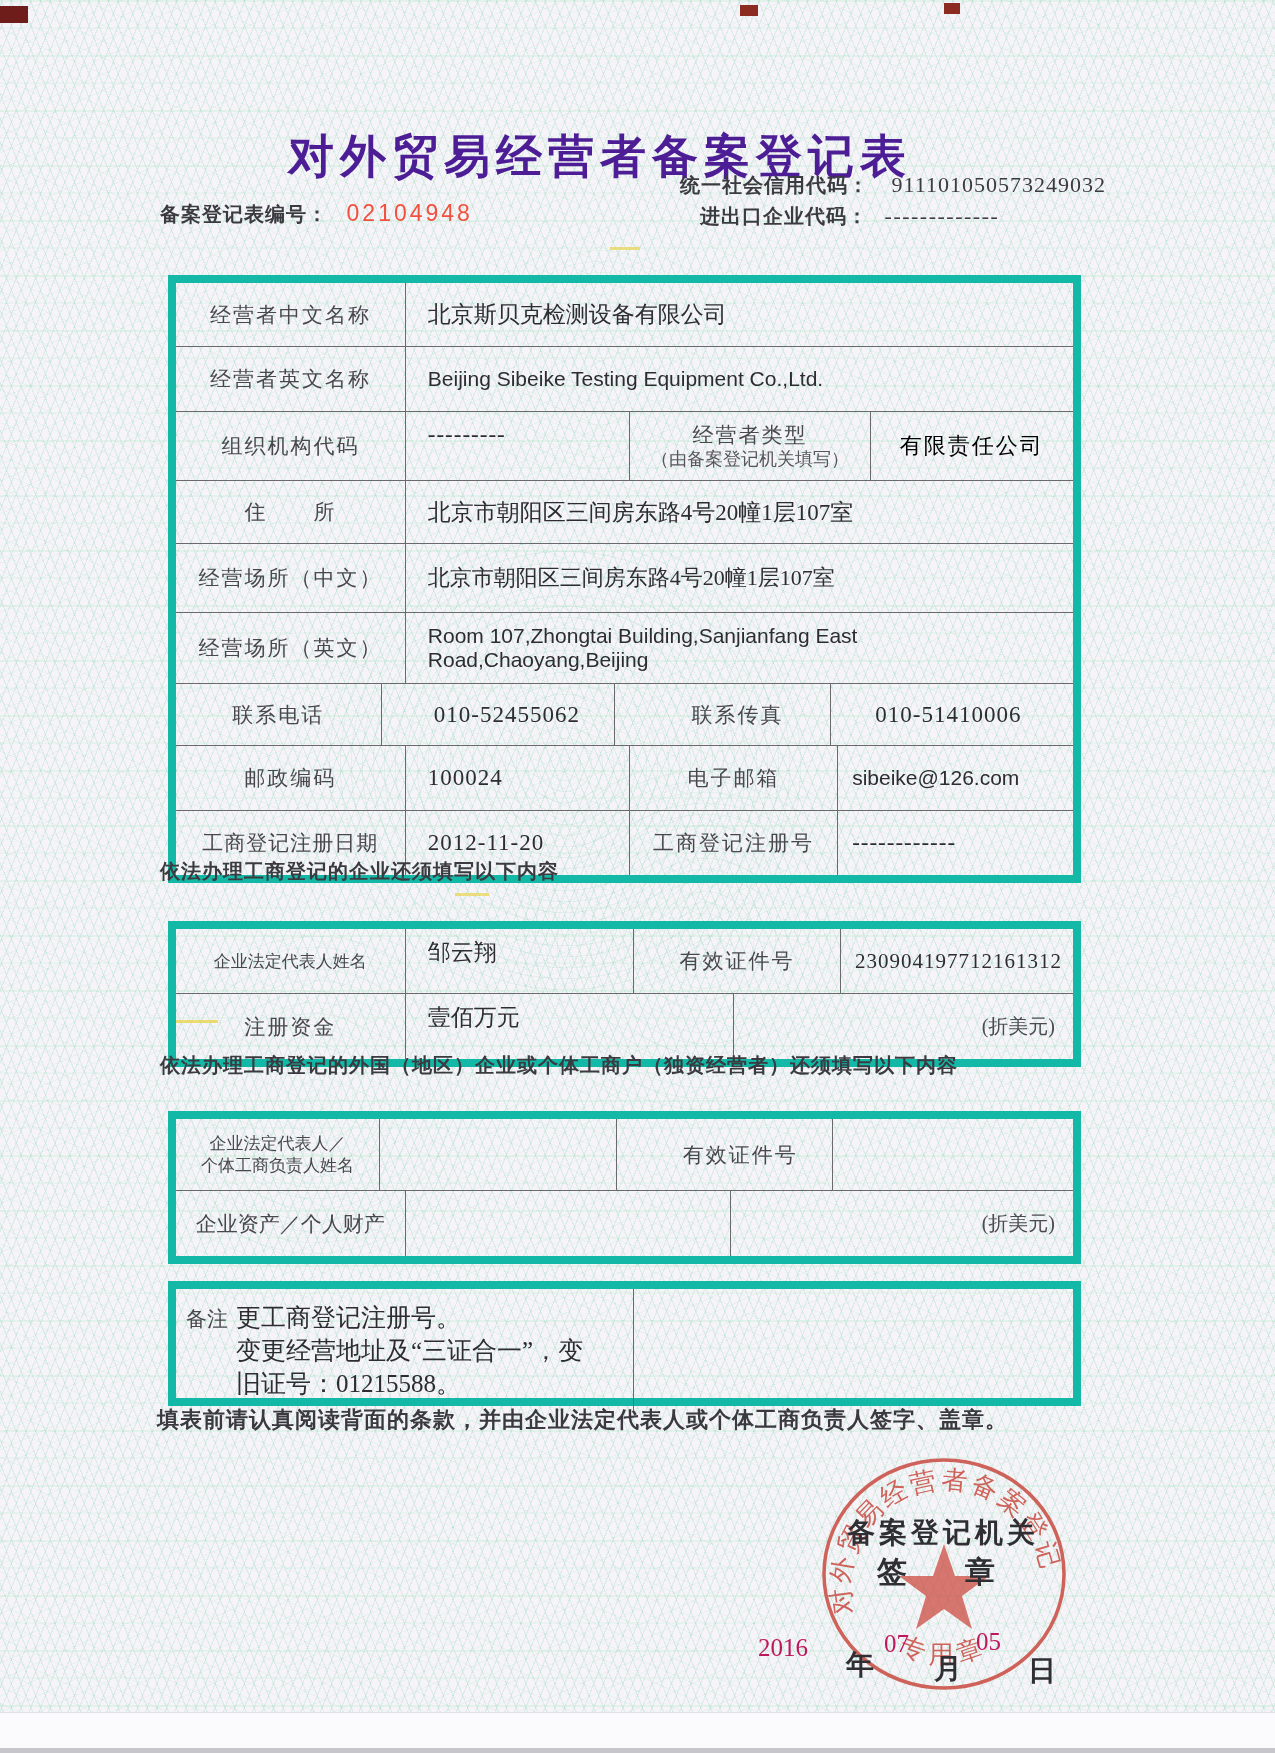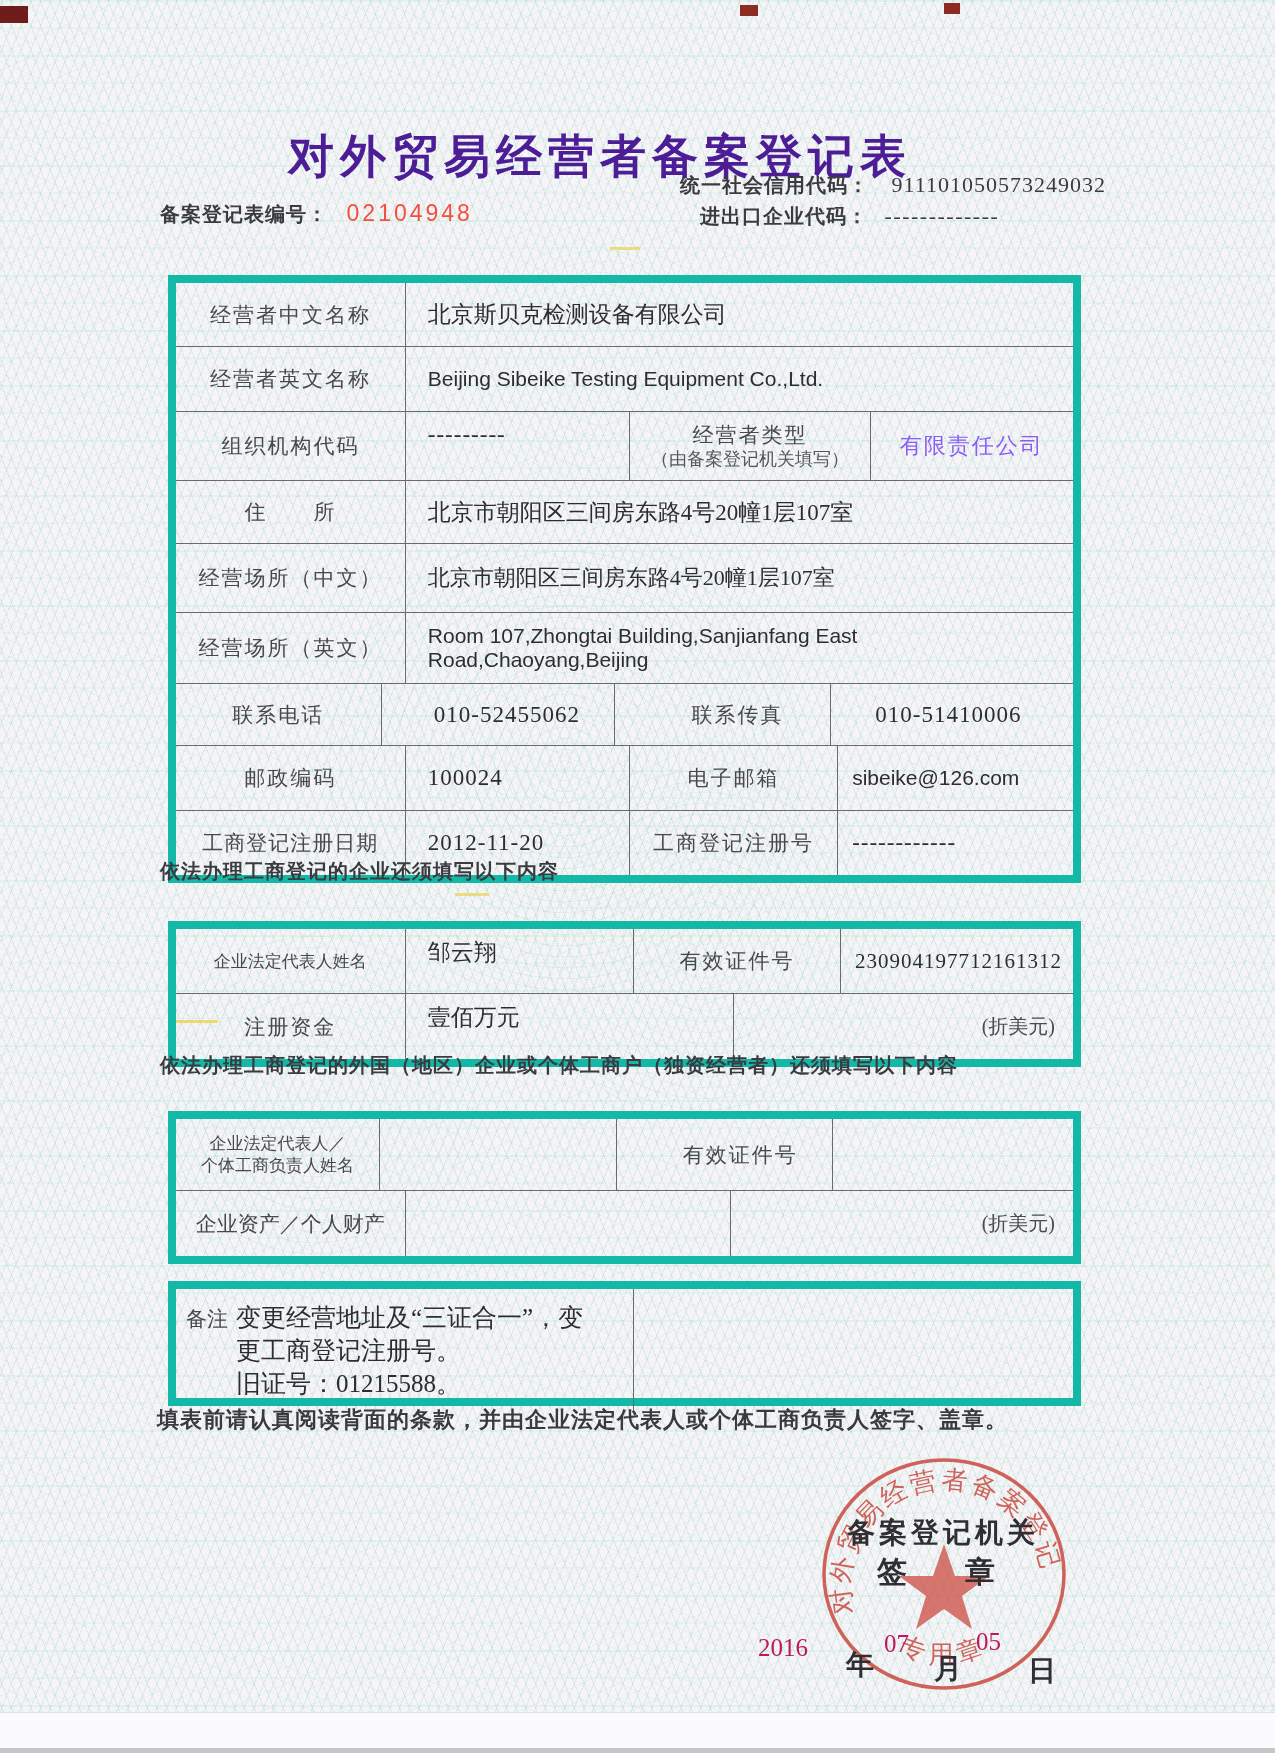--- a/index.html
+++ b/index.html
@@ -125,21 +125,21 @@
       <div class="cell br lab" style="width:234px;">
           <span>组织机构代码</span>
         </div>
       <div class="cell br val num" style="width:228px;align-items:flex-start;padding-top:10px;">
           <span>---------</span>
         </div>
       <div class="cell br lab stack" style="width:245px;">
         <span>经营者类型</span>
         <span class="sub">（由备案登记机关填写）</span>
       </div>
-      <div class="cell lab" style="width:206px;color:#8b5cf6;font-size:22px;">
+      <div class="cell lab" style="width:206px;color:#000000;font-size:22px;">
           <span>有限责任公司</span>
         </div>
     </div>
     <div class="trow bb" style="height:63px;">
       <div class="cell br lab" style="width:234px;text-align:right;">
           <span>住　　所</span>
         </div>
       <div class="cell val" style="width:679px;">
           <span>北京市朝阳区三间房东路4号20幢1层107室</span>
         </div>
@@ -262,22 +262,22 @@
         </div>
     </div>
   </div>
 
   <div class="tbl" style="top:1255px;height:125px;">
     <div class="trow" style="height:121px;">
       <div class="cell br" style="width:466px;align-items:flex-start;">
         <div class="remark-flex">
           <span class="remark-label">备注</span>
           <div class="remark-text">
+            <div>更工商登记注册号。</div>
             <div>变更经营地址及“三证合一”，变</div>
-            <div>更工商登记注册号。</div>
             <div>旧证号：01215588。</div>
           </div>
         </div>
       </div>
       <div class="cell" style="width:447px;"></div>
     </div>
   </div>
 
   <div class="footnote">填表前请认真阅读背面的条款，并由企业法定代表人或个体工商负责人签字、盖章。</div>
 

